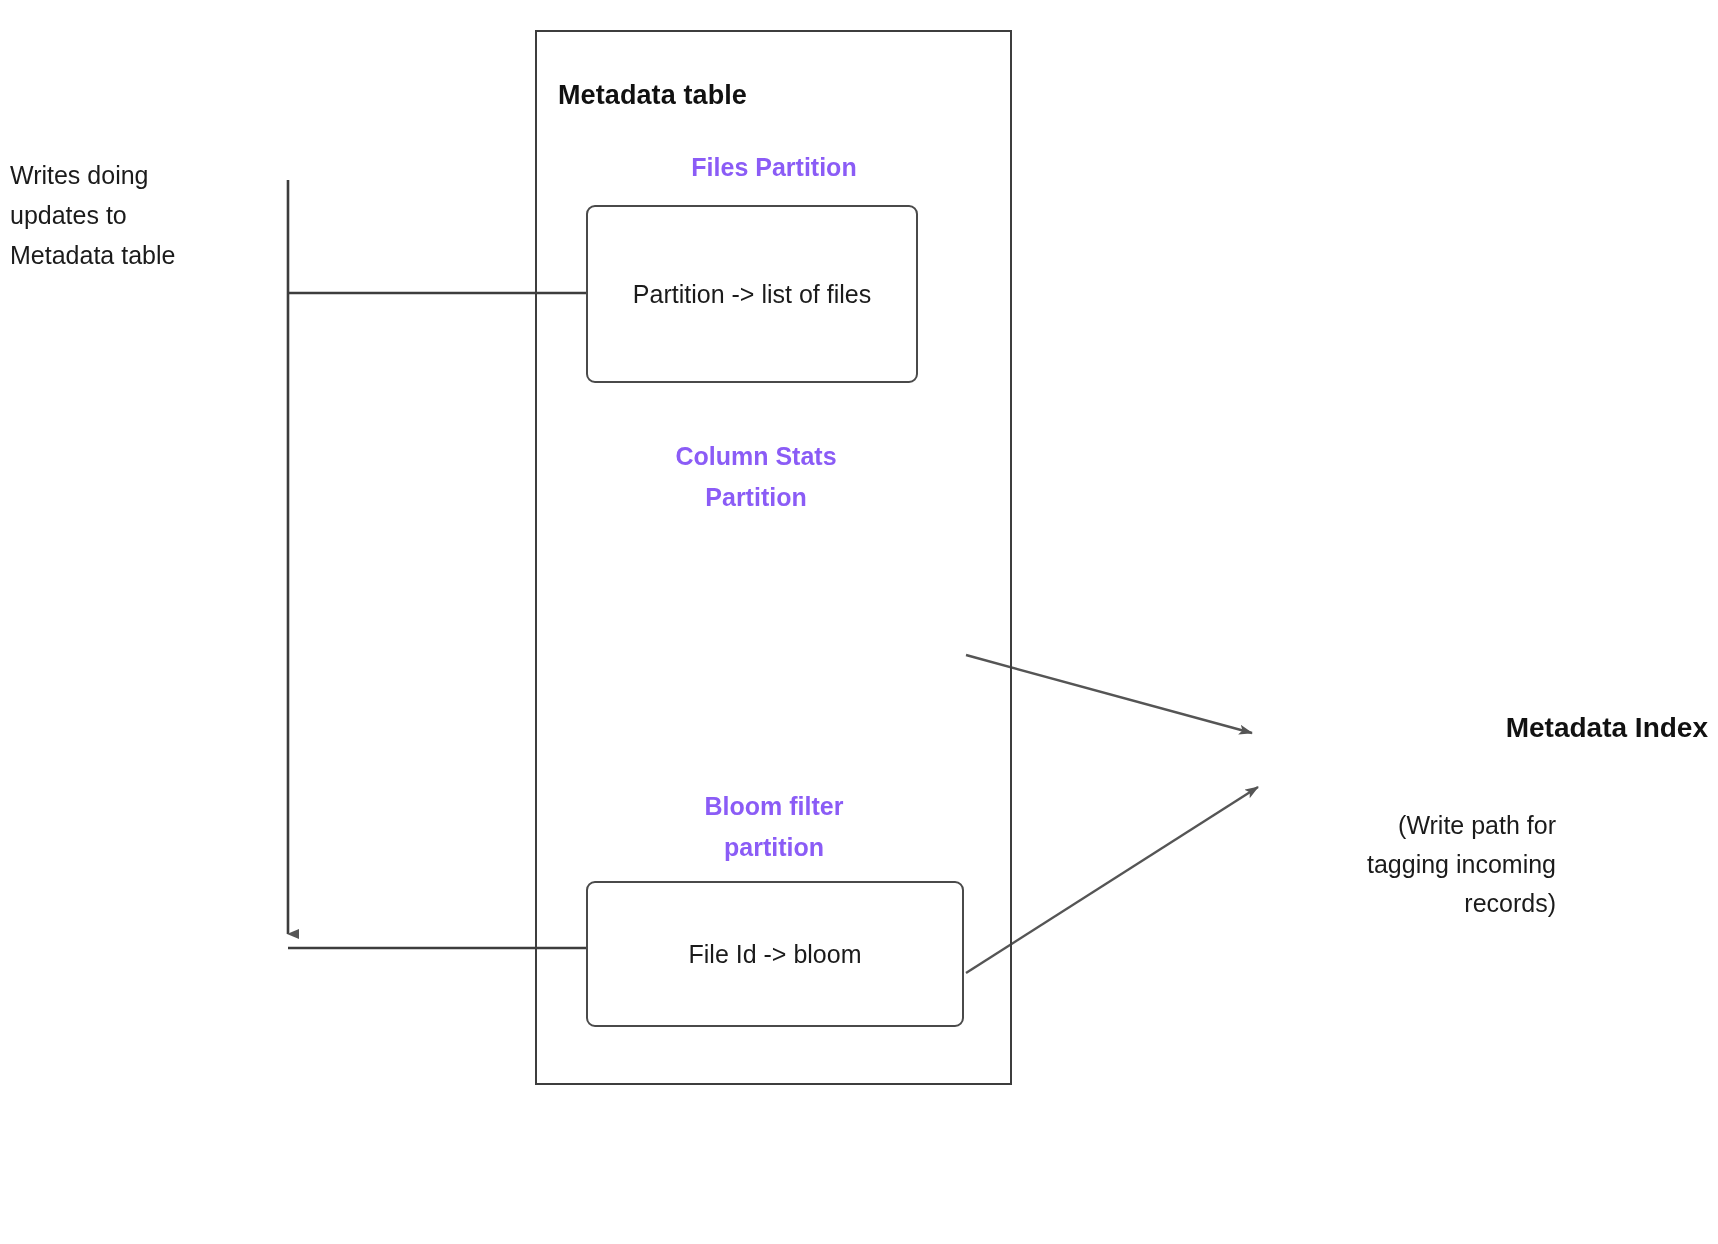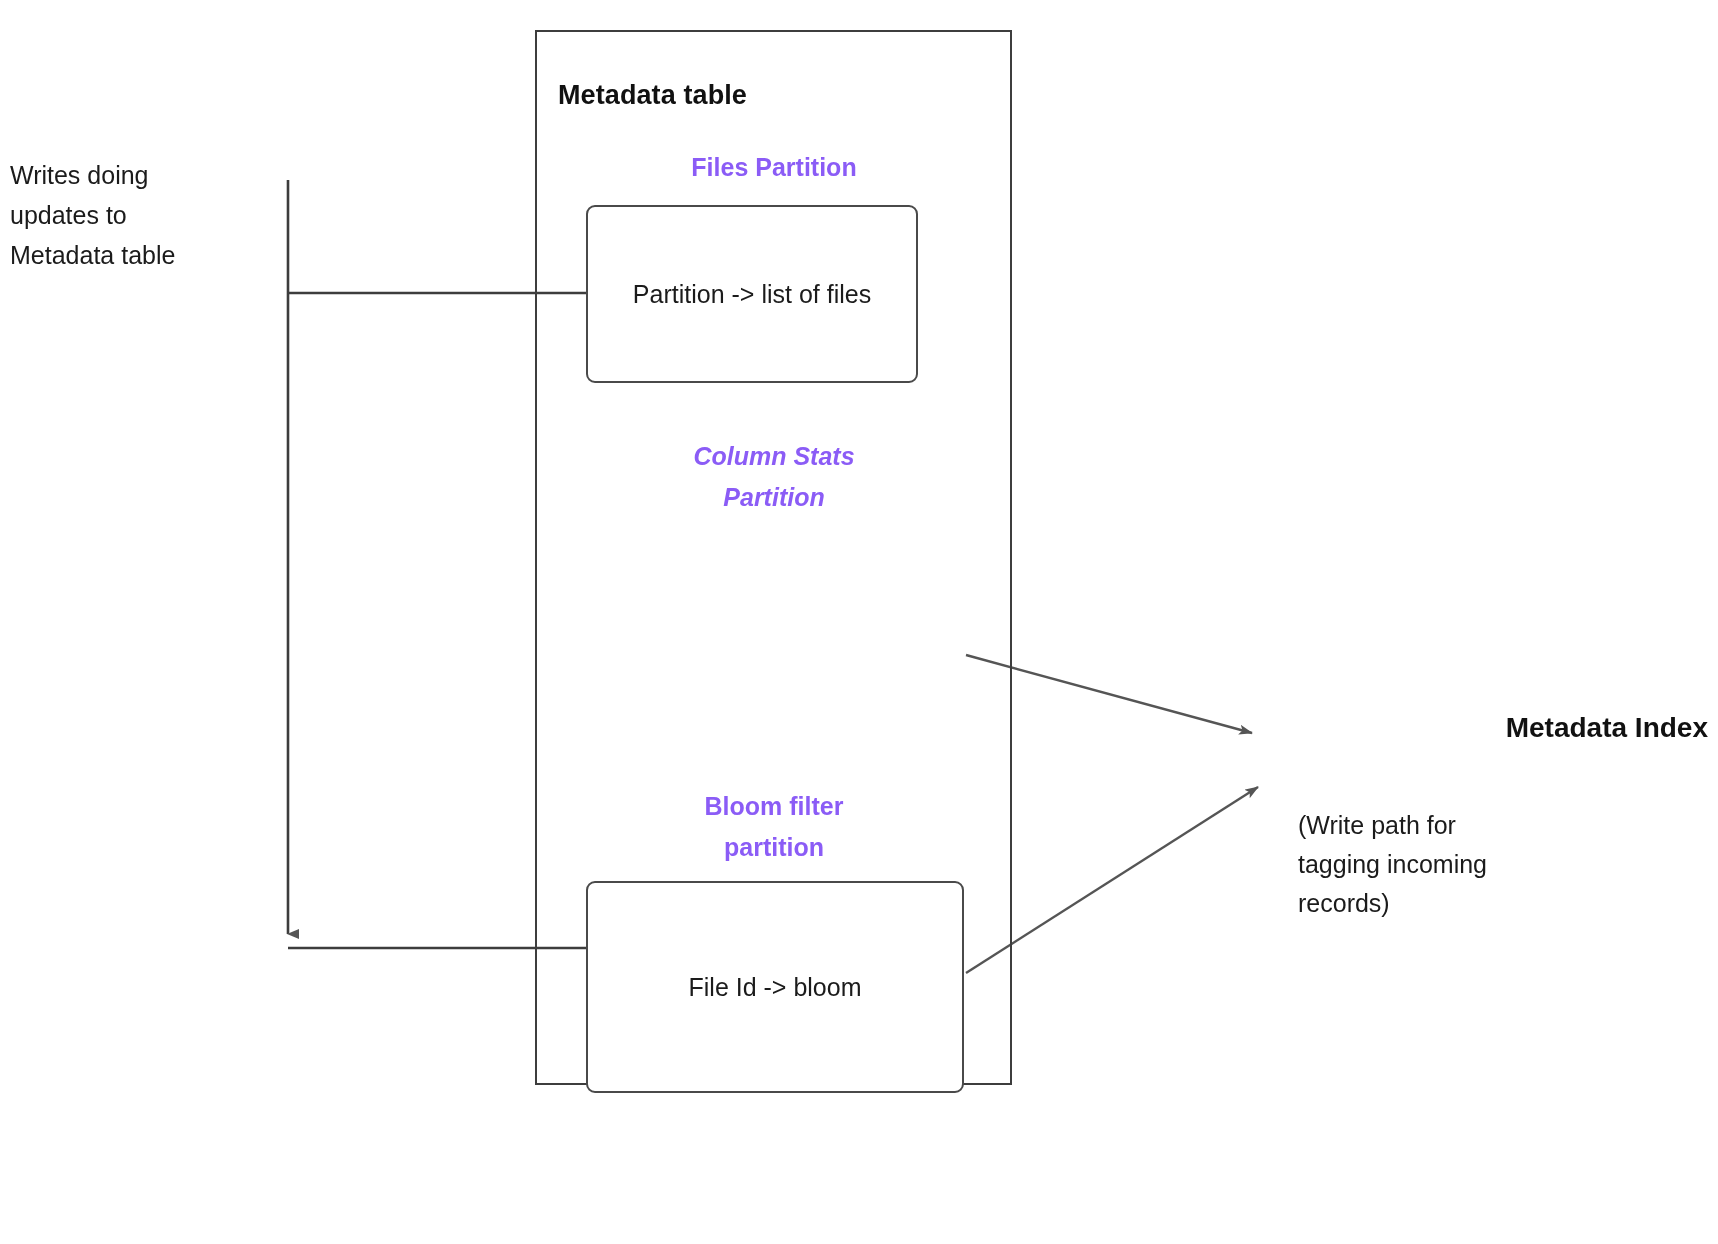--- a/index.html
+++ b/index.html
@@ -69,21 +69,21 @@
     position: absolute;
     width: 380px;
     text-align: center;
     font-size: 25px;
     font-weight: bold;
     line-height: 41px;
     color: #8b5cf6;
     white-space: pre-line;
   }
   #heading-files   { left: 584px; top: 147px; }
-  #heading-colstats{ left: 584px; top: 436px; font-style: italic; }
+  #heading-colstats{ left: 566px; top: 436px; }
   #heading-bloom   { left: 584px; top: 786px; }
 
   
   .inner-box {
     position: absolute;
     box-sizing: border-box;
     border: 2px solid #4a4a4a;
     border-radius: 9px;
     background: #ffffff;
     display: flex;
@@ -93,39 +93,39 @@
     font-size: 25px;
     line-height: 37px;
     color: #1b1b1b;
     white-space: pre-line;
   }
   .inner-box.emphasis {
     border: 3px solid #111111;
   }
   #box-files    { left: 586px; top: 205px;  width: 332px; height: 178px; }
   #box-colstats { left: 586px; top: 533px;  width: 378px; height: 172px; }
-  #box-bloom    { left: 586px; top: 881px;  width: 378px; height: 212px; }
+  #box-bloom    { left: 586px; top: 881px;  width: 378px; height: 146px; }
 
   
   .right-title {
     position: absolute;
     left: 1288px;
     top: 712px;
     width: 420px;
     text-align: right;
     font-size: 28px;
     font-weight: bold;
     color: #111111;
   }
   .right-caption {
     position: absolute;
     left: 1298px;
     top: 806px;
     width: 258px;
-    text-align: left;
+    text-align: right;
     font-size: 25px;
     line-height: 39px;
     color: #1b1b1b;
     white-space: pre-line;
   }
 </style>
 </head>
 <body>
 
 <div id="canvas">

